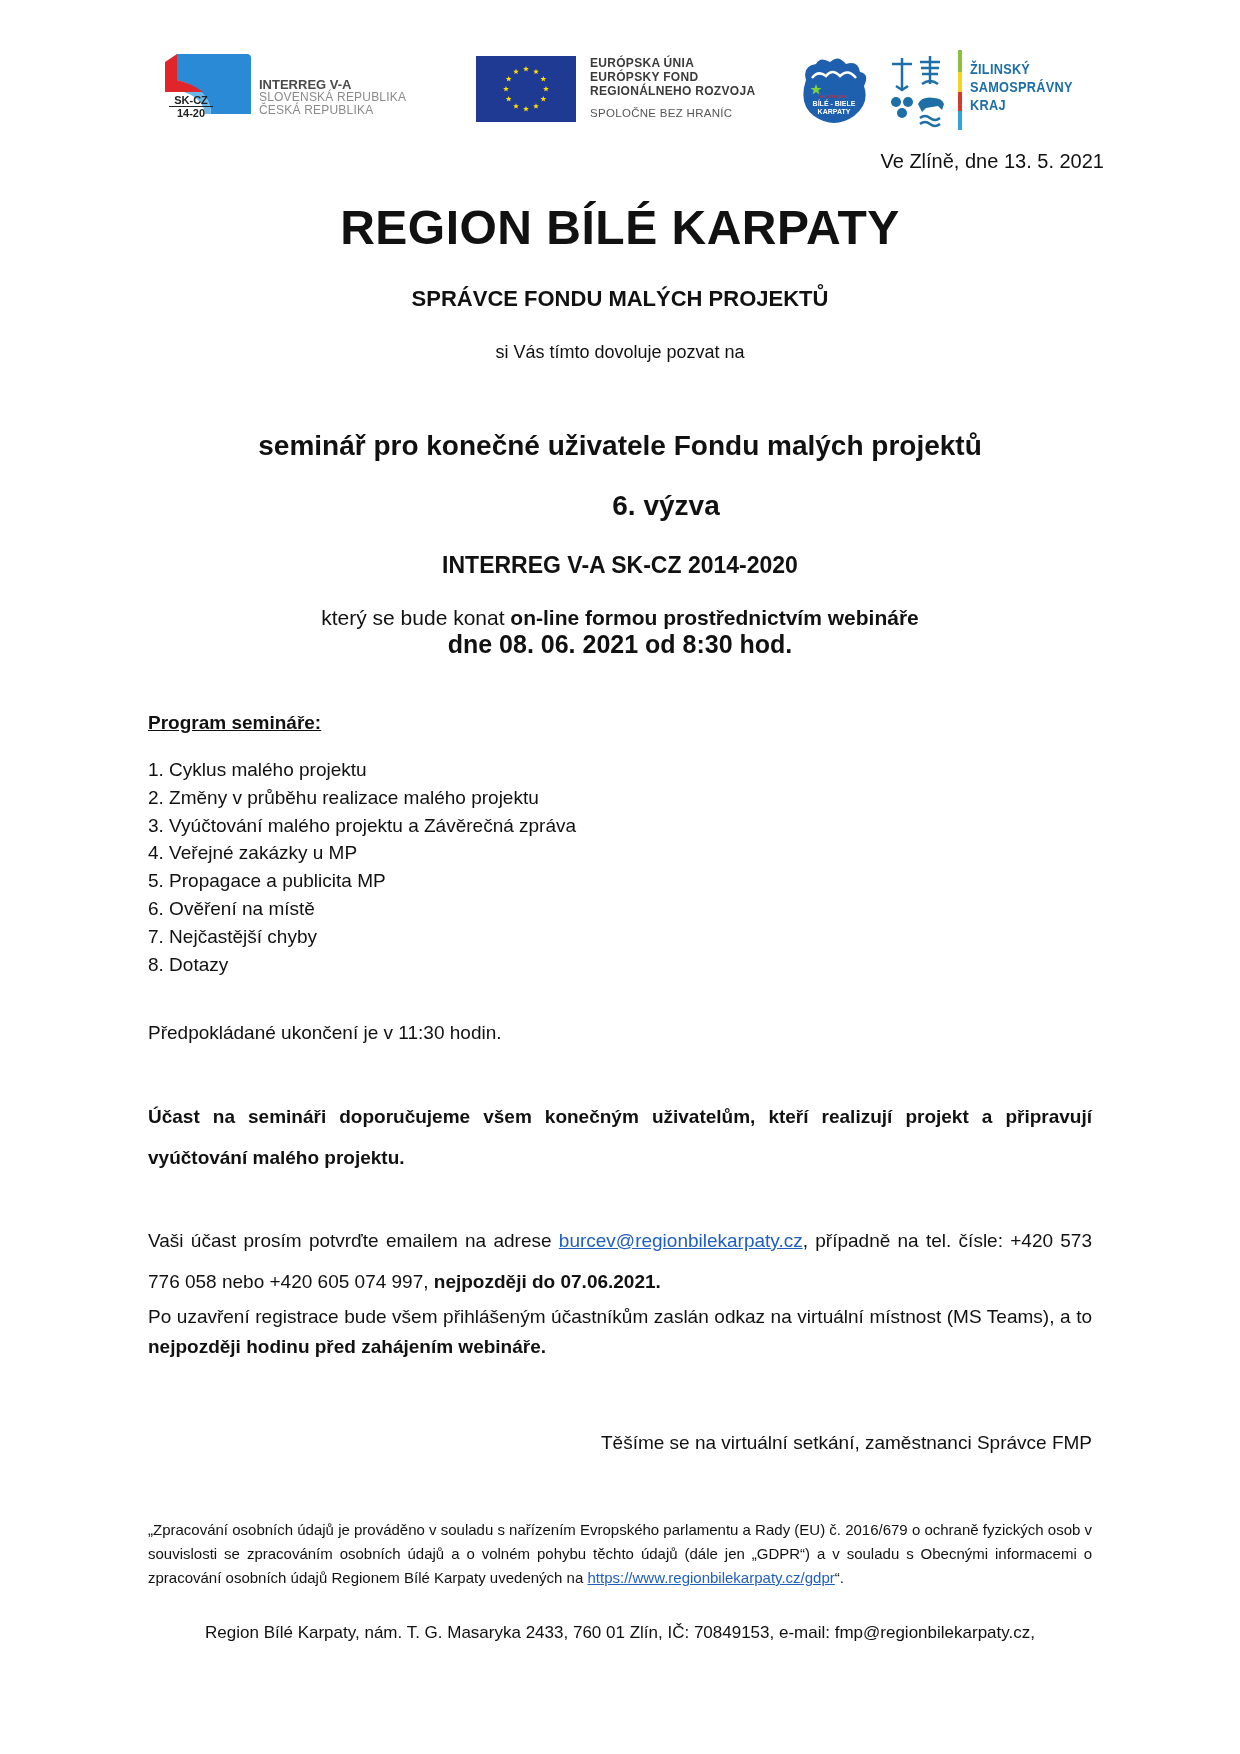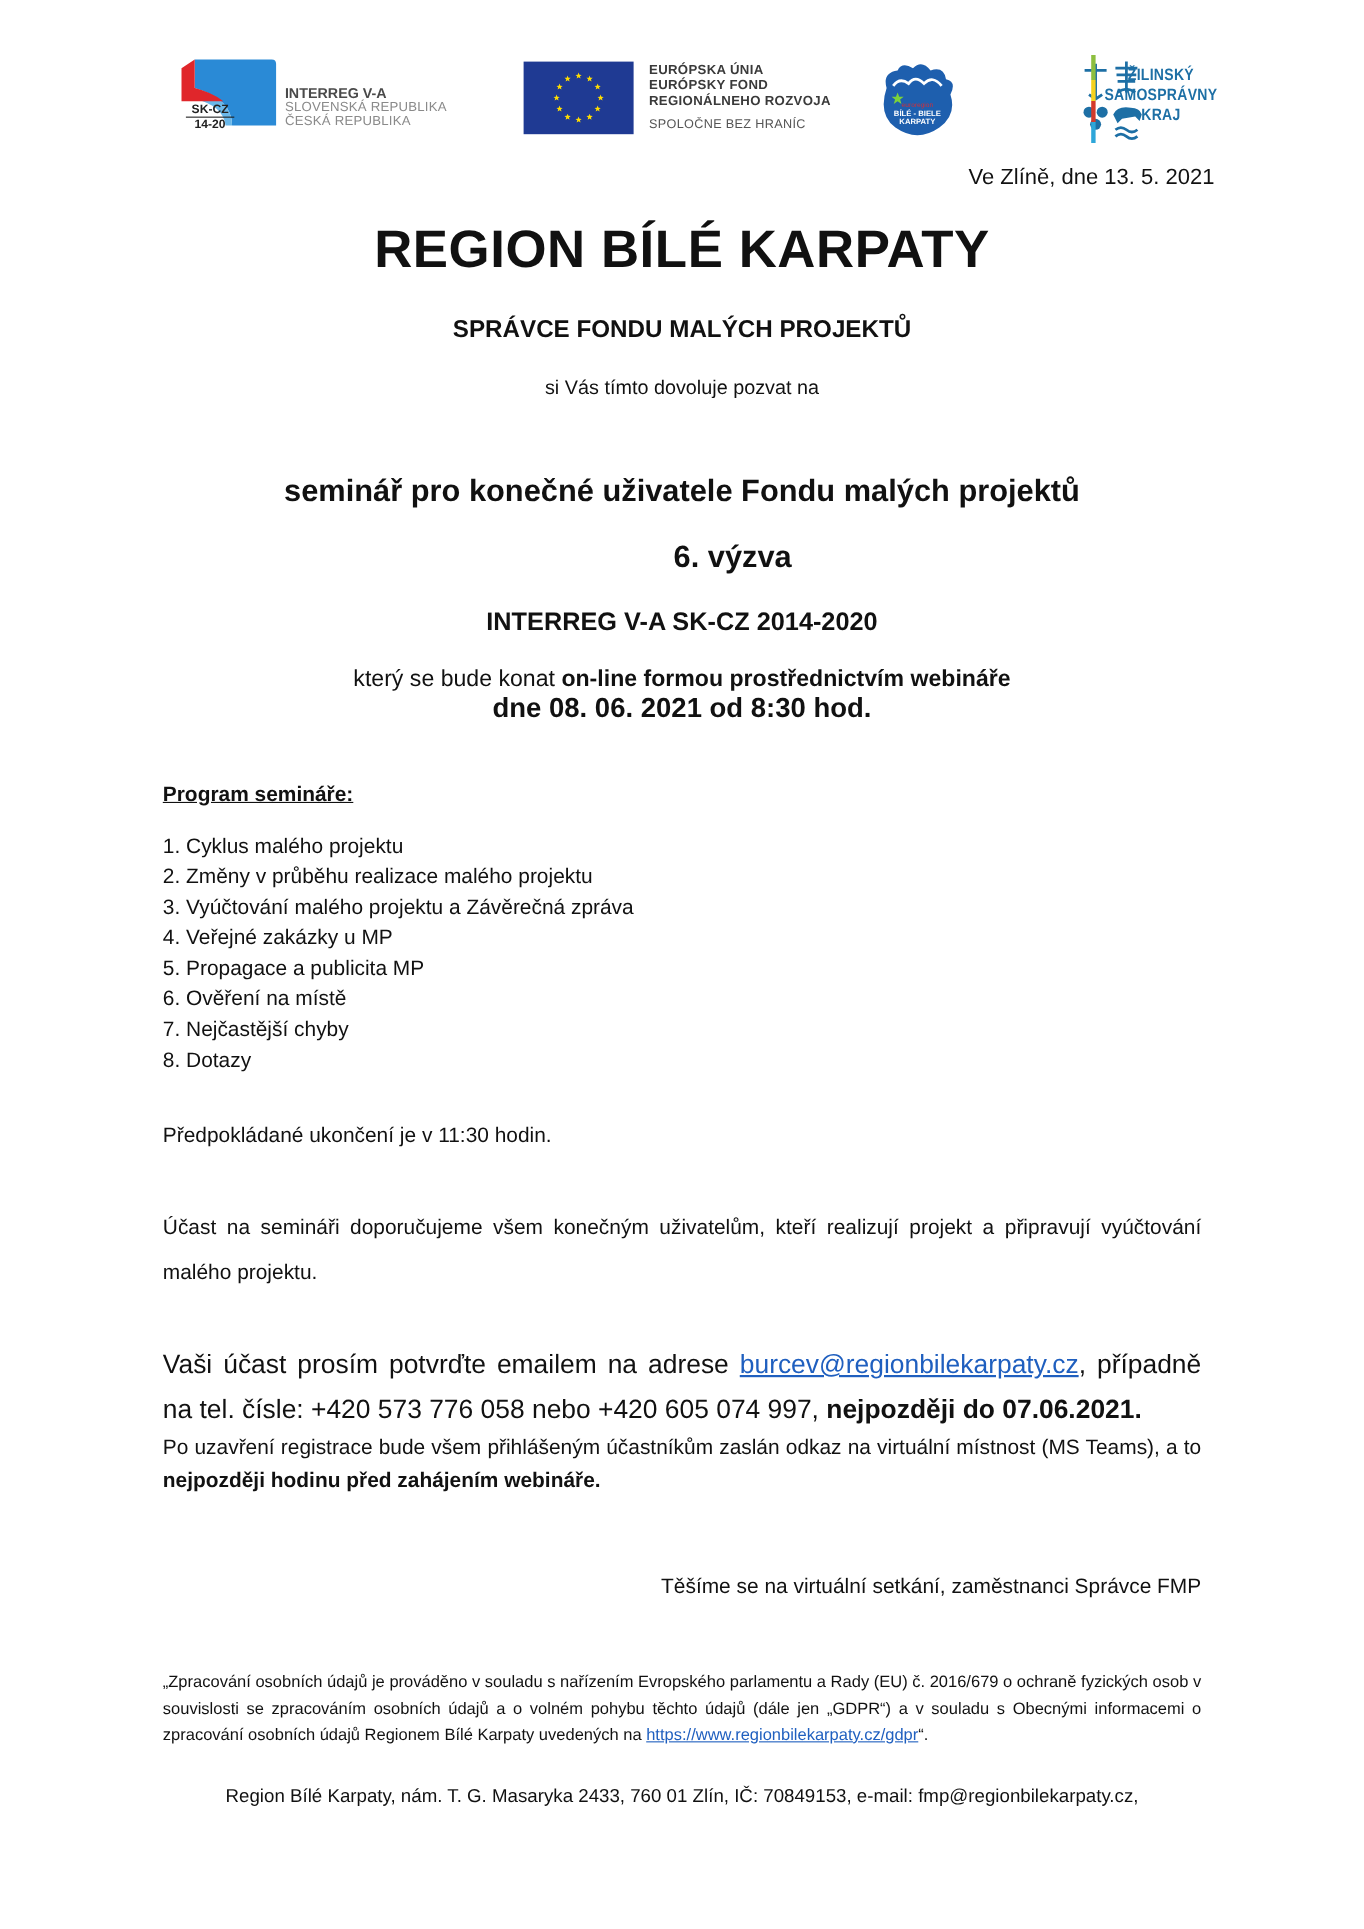--- a/index.html
+++ b/index.html
@@ -22,43 +22,43 @@
 
     .logo-eu { left: 476px; top: 56px; width: 300px; height: 72px; }
     .logo-eu .flag { position: absolute; left: 0; top: 0; width: 100px; height: 66px; background: #1f3a93; }
     .logo-eu .text { position: absolute; left: 114px; top: 0px; font-size: 12px; line-height: 14px; }
     .logo-eu .t1, .logo-eu .t2, .logo-eu .t3 { font-weight: bold; color: #3a3a3a; letter-spacing: 0.3px; }
     .logo-eu .t4 { color: #555; margin-top: 8px; font-size: 11.5px; letter-spacing: 0.3px; }
 
     .logo-bk { left: 798px; top: 56px; width: 72px; height: 70px; }
     .logo-bk .txt { position:absolute; left:0; width:72px; text-align:center; color:#fff; font-weight:bold; font-size:7px; line-height:8px; }
 
-    .logo-zsk { left: 922px; top: 50px; width: 185px; height: 80px; text-align: center; }
+    .logo-zsk { left: 888px; top: 50px; width: 185px; height: 80px; }
     .logo-zsk .bar { position:absolute; left: 70px; top: 0; width: 4px; height: 80px; }
     .logo-zsk .text { position:absolute; left: 82px; top: 10px; font-size: 15px; line-height: 18px; color: #1d6fa5; font-weight: bold; letter-spacing: 0.3px; transform: scaleX(0.85); transform-origin: left top; }
 
     
     .date { right: 136px; top: 150px; font-size: 20px; }
     .center { left: 0; width: 1240px; text-align: center; }
     .title { top: 200px; font-size: 48px; font-weight: bold; letter-spacing: 0.5px; }
     .subtitle { top: 286px; font-size: 22px; font-weight: bold; }
     .invite { top: 342px; font-size: 18px; }
     .seminar { top: 430px; font-size: 28px; font-weight: bold; }
     .call { top: 490px; font-size: 28px; font-weight: bold; padding-left: 46px; }
     .program-name { top: 552px; font-size: 23px; font-weight: bold; }
     .form-line { top: 606px; font-size: 21px; }
     .form-line b { font-weight: bold; }
     .when { top: 630px; font-size: 25px; font-weight: bold; }
 
     .left-col { left: 148px; width: 944px; }
     .prog-head { top: 712px; font-size: 19px; font-weight: bold; text-decoration: underline; }
     .prog-list { top: 756px; font-size: 19px; line-height: 27.8px; margin: 0; padding: 0; list-style: none; }
     .end-time { top: 1022px; font-size: 19px; }
-    .recommend { top: 1096px; font-size: 19px; line-height: 41px; text-align: justify; text-align-last: left; }
-    .confirm { top: 1220px; font-size: 24px; line-height: 41px; text-align: justify; }
+    .recommend { top: 1096px; font-size: 19px; line-height: 41px; text-align: justify; text-align-last: left; font-weight: bold; }
+    .confirm { top: 1220px; font-size: 19px; line-height: 41px; text-align: justify; }
     .confirm .link, .gdpr .link, .footer .link { color: #1f5fbf; text-decoration: underline; }
     .registration { top: 1302px; font-size: 19px; line-height: 30px; text-align: justify; }
     .closing { right: 148px; top: 1432px; font-size: 19px; }
 
     .gdpr { top: 1518px; font-size: 15px; line-height: 24px; text-align: justify; }
     .footer { top: 1620px; font-size: 17px; line-height: 26px; text-align: center; }
     .b { font-weight: bold; }
   </style>
 </head>
 <body>

